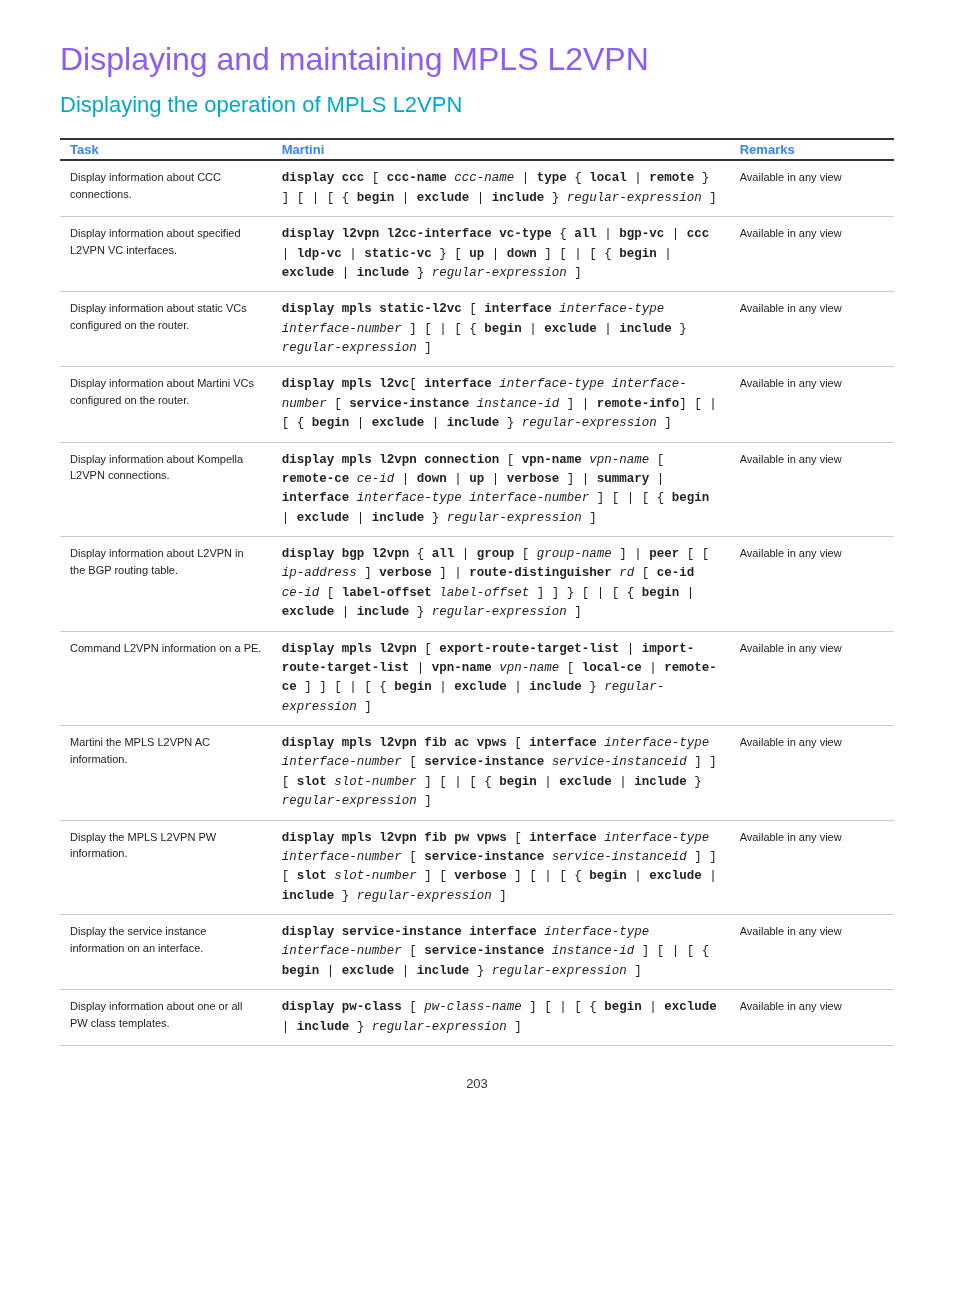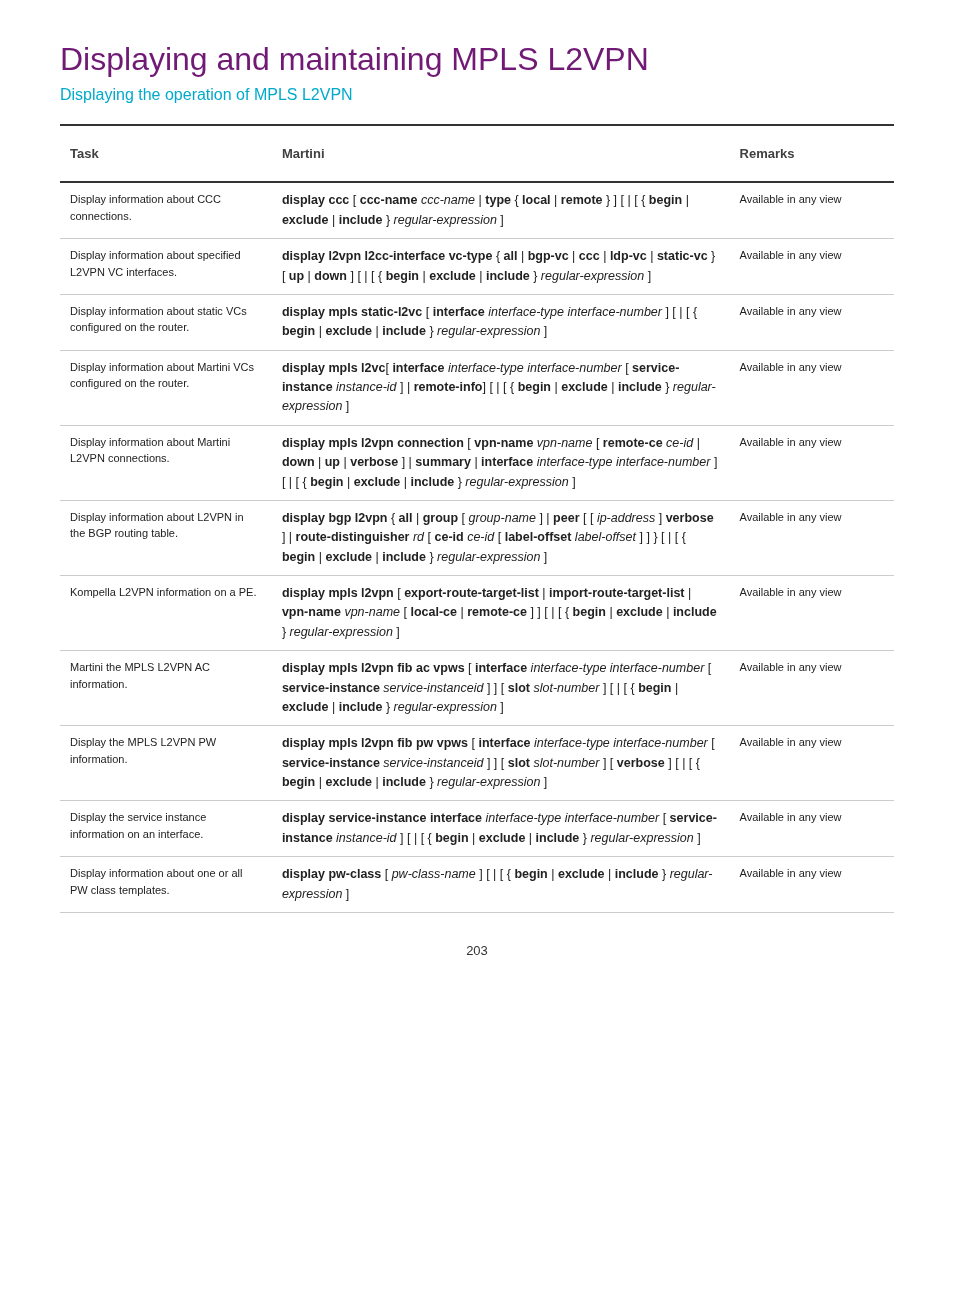--- a/index.html
+++ b/index.html
@@ -11,70 +11,71 @@
       color: #222222;
       padding: 40px 60px;
       width: 954px;
       min-height: 1296px;
     }
 
     h1 {
       font-family: Arial, Helvetica, sans-serif;
       font-size: 32px;
       font-weight: normal;
-      color: #701a75;
-      margin-bottom: 8px;
+      color: #8b5cf6;
+      margin-bottom: 14px;
       line-height: 1.2;
     }
 
     h2 {
       font-family: Arial, Helvetica, sans-serif;
-      font-size: 16px;
+      font-size: 22px;
       font-weight: normal;
       color: #00aacc;
       margin-bottom: 20px;
       margin-top: 6px;
     }
 
     table {
       width: 100%;
       border-collapse: collapse;
       margin-bottom: 30px;
     }
 
     thead tr {
       border-top: 2px solid #333333;
       border-bottom: 2px solid #333333;
     }
 
     thead th {
       font-weight: bold;
       font-size: 13px;
-      padding: 20px 10px;
+      padding: 2px 10px;
       text-align: left;
-      color: #404040;
+      color: #3b82f6;
     }
 
     tbody tr {
       border-bottom: 1px solid #cccccc;
     }
 
     tbody td {
       padding: 8px 10px;
       vertical-align: top;
       font-size: 11px;
       line-height: 1.5;
     }
 
     td.task-col {
       width: 220px;
     }
 
     td.cmd-col {
       width: 480px;
+      font-family: Liberation Mono, monospace;
     }
 
     td.remarks-col {
       width: 170px;
     }
 
     .cmd-text {
       font-size: 12.5px;
       line-height: 1.55;
     }
@@ -123,31 +124,31 @@
         <td class="task-col">Display information about static VCs configured on the router.</td>
         <td class="cmd-col cmd-text"><span class="cmd-bold">display mpls static-l2vc</span> [ <span class="cmd-bold">interface</span> <span class="cmd-italic">interface-type interface-number</span> ] [ | [ { <span class="cmd-bold">begin</span> | <span class="cmd-bold">exclude</span> | <span class="cmd-bold">include</span> } <span class="cmd-italic">regular-expression</span> ]</td>
         <td class="remarks-col">Available in any view</td>
       </tr>
       <tr>
         <td class="task-col">Display information about Martini VCs configured on the router.</td>
         <td class="cmd-col cmd-text"><span class="cmd-bold">display mpls l2vc</span>[ <span class="cmd-bold">interface</span> <span class="cmd-italic">interface-type interface-number</span> [ <span class="cmd-bold">service-instance</span> <span class="cmd-italic">instance-id</span> ] | <span class="cmd-bold">remote-info</span>] [ | [ { <span class="cmd-bold">begin</span> | <span class="cmd-bold">exclude</span> | <span class="cmd-bold">include</span> } <span class="cmd-italic">regular-expression</span> ]</td>
         <td class="remarks-col">Available in any view</td>
       </tr>
       <tr>
-        <td class="task-col">Display information about Martini L2VPN connections.</td>
+        <td class="task-col">Display information about Kompella L2VPN connections.</td>
         <td class="cmd-col cmd-text"><span class="cmd-bold">display mpls l2vpn connection</span> [ <span class="cmd-bold">vpn-name</span> <span class="cmd-italic">vpn-name</span> [ <span class="cmd-bold">remote-ce</span> <span class="cmd-italic">ce-id</span> | <span class="cmd-bold">down</span> | <span class="cmd-bold">up</span> | <span class="cmd-bold">verbose</span> ] | <span class="cmd-bold">summary</span> | <span class="cmd-bold">interface</span> <span class="cmd-italic">interface-type interface-number</span> ] [ | [ { <span class="cmd-bold">begin</span> | <span class="cmd-bold">exclude</span> | <span class="cmd-bold">include</span> } <span class="cmd-italic">regular-expression</span> ]</td>
         <td class="remarks-col">Available in any view</td>
       </tr>
       <tr>
         <td class="task-col">Display information about L2VPN in the BGP routing table.</td>
         <td class="cmd-col cmd-text"><span class="cmd-bold">display bgp l2vpn</span> { <span class="cmd-bold">all</span> | <span class="cmd-bold">group</span> [ <span class="cmd-italic">group-name</span> ] | <span class="cmd-bold">peer</span> [ [ <span class="cmd-italic">ip-address</span> ] <span class="cmd-bold">verbose</span> ] | <span class="cmd-bold">route-distinguisher</span> <span class="cmd-italic">rd</span> [ <span class="cmd-bold">ce-id</span> <span class="cmd-italic">ce-id</span> [ <span class="cmd-bold">label-offset</span> <span class="cmd-italic">label-offset</span> ] ] } [ | [ { <span class="cmd-bold">begin</span> | <span class="cmd-bold">exclude</span> | <span class="cmd-bold">include</span> } <span class="cmd-italic">regular-expression</span> ]</td>
         <td class="remarks-col">Available in any view</td>
       </tr>
       <tr>
-        <td class="task-col">Kompella L2VPN information on a PE.</td>
+        <td class="task-col">Command L2VPN information on a PE.</td>
         <td class="cmd-col cmd-text"><span class="cmd-bold">display mpls l2vpn</span> [ <span class="cmd-bold">export-route-target-list</span> | <span class="cmd-bold">import-route-target-list</span> | <span class="cmd-bold">vpn-name</span> <span class="cmd-italic">vpn-name</span> [ <span class="cmd-bold">local-ce</span> | <span class="cmd-bold">remote-ce</span> ] ] [ | [ { <span class="cmd-bold">begin</span> | <span class="cmd-bold">exclude</span> | <span class="cmd-bold">include</span> } <span class="cmd-italic">regular-expression</span> ]</td>
         <td class="remarks-col">Available in any view</td>
       </tr>
       <tr>
         <td class="task-col">Martini the MPLS L2VPN AC information.</td>
         <td class="cmd-col cmd-text"><span class="cmd-bold">display mpls l2vpn fib ac vpws</span> [ <span class="cmd-bold">interface</span> <span class="cmd-italic">interface-type interface-number</span> [ <span class="cmd-bold">service-instance</span> <span class="cmd-italic">service-instanceid</span> ] ] [ <span class="cmd-bold">slot</span> <span class="cmd-italic">slot-number</span> ] [ | [ { <span class="cmd-bold">begin</span> | <span class="cmd-bold">exclude</span> | <span class="cmd-bold">include</span> } <span class="cmd-italic">regular-expression</span> ]</td>
         <td class="remarks-col">Available in any view</td>
       </tr>
       <tr>
         <td class="task-col">Display the MPLS L2VPN PW information.</td>

